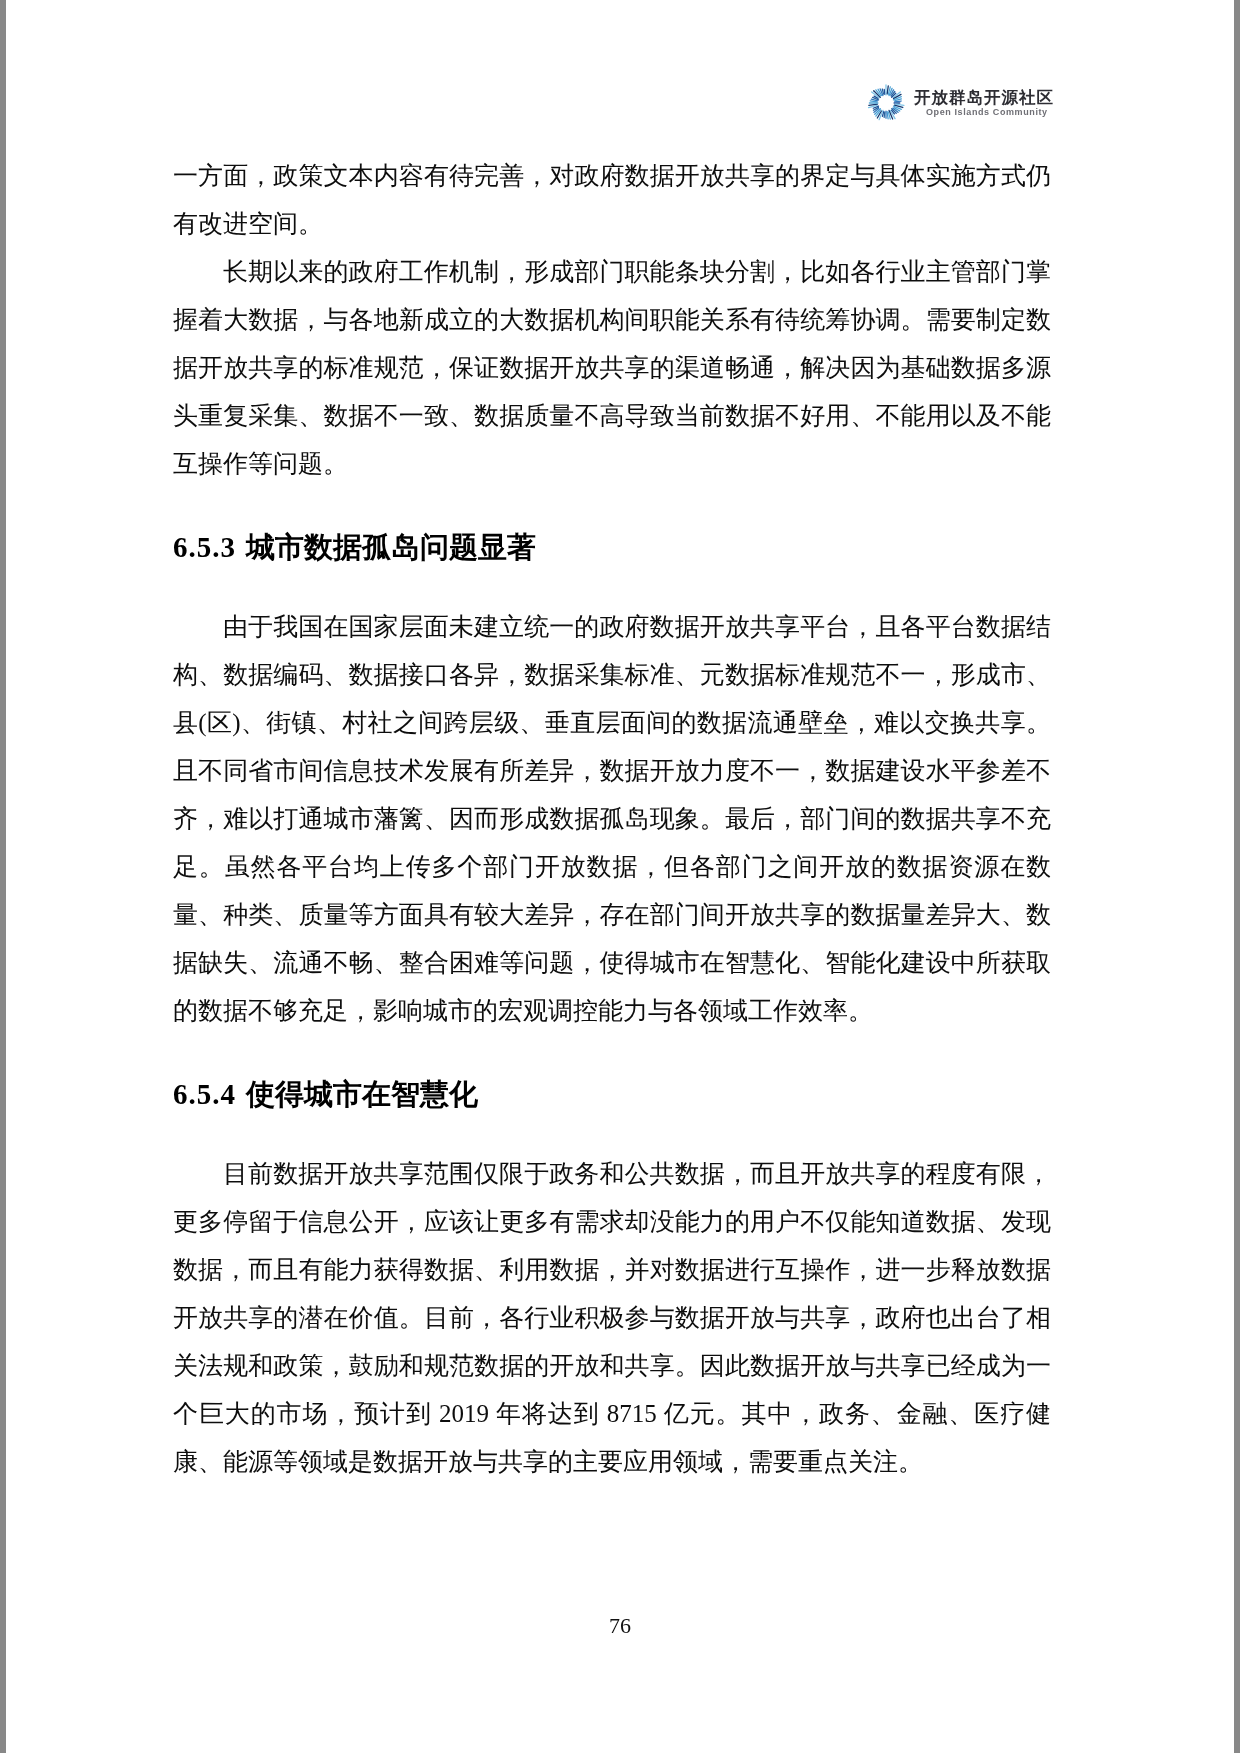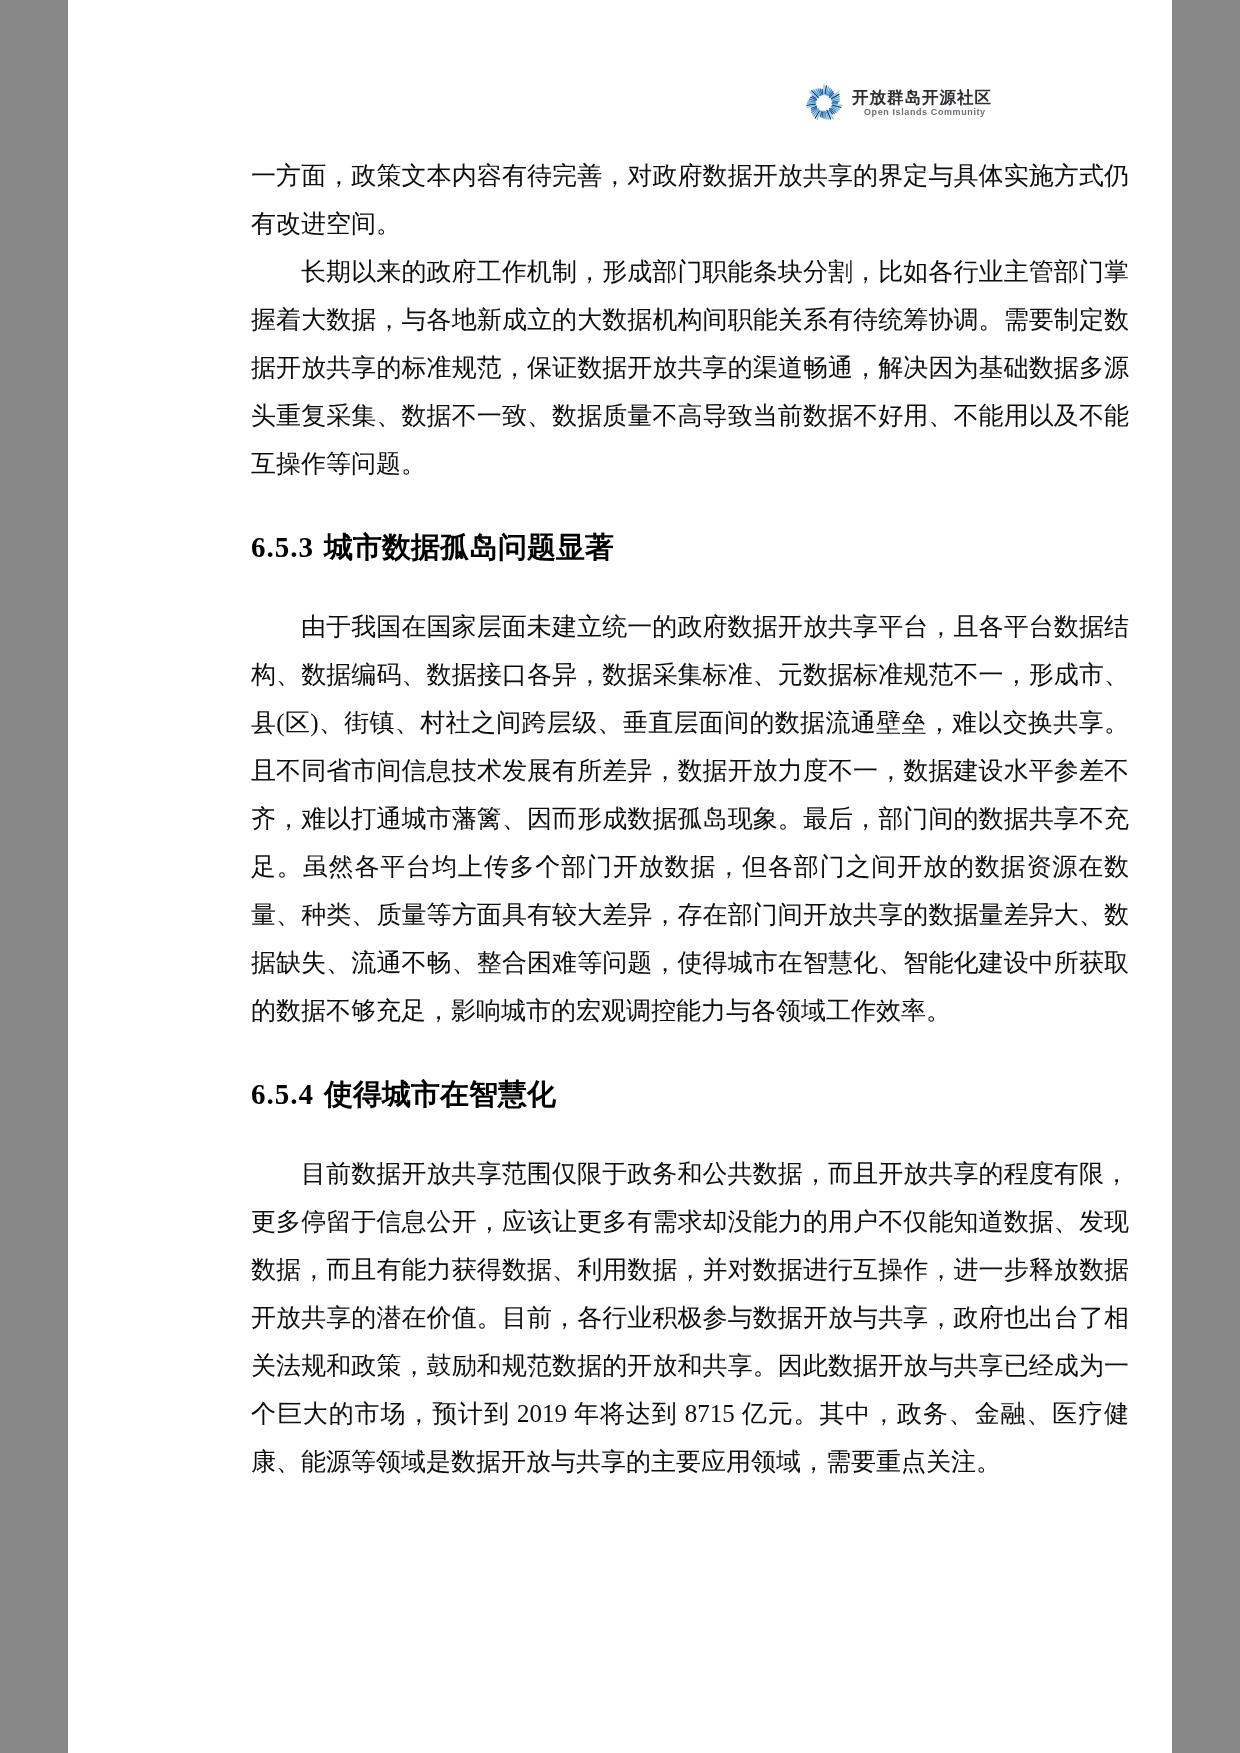--- a/index.html
+++ b/index.html
@@ -1,18 +1,18 @@
 <!DOCTYPE html>
 <html><head>
 <meta charset="utf-8">
 <style>
   html,body{margin:0;padding:0;background:#888;}
   .page{
     position:relative;
-    width:1104px;height:1753px;
+    width:1228px;height:1753px;
     margin:0 auto;
     background:#ffffff;
     overflow:hidden;
     color:#0d0d0d;
   }
   
   .header{position:absolute;top:0;left:0;right:0;height:140px;}
   .logo{
     position:absolute;top:84px;right:180px;
     display:flex;align-items:center;gap:9px;
@@ -24,21 +24,21 @@
     font-weight:700;font-size:16.5px;line-height:19px;
     color:#2d2d33;letter-spacing:1px;white-space:nowrap;
   }
   .logo-en{
     font-family:"Liberation Sans","DejaVu Sans",sans-serif;
     font-weight:700;font-size:9px;line-height:11px;
     color:#6e6e74;letter-spacing:0.6px;white-space:nowrap;margin-left:12px;
   }
   
   .doc{
-    position:absolute;top:152px;left:183px;width:878px;
+    position:absolute;top:152px;left:167px;width:878px;
     font-family:"Liberation Serif","DejaVu Serif",serif;
     font-size:25px;line-height:48px;
     text-align:justify;
   }
   .doc p{margin:0;text-indent:2em;}
   .doc p.continuation{text-indent:0;}
   .doc h3{
     font-family:"Liberation Sans","DejaVu Sans",sans-serif;
     font-weight:700;font-size:29px;line-height:40px;
     margin:39px 0 36px 0;text-align:left;text-indent:0;
@@ -133,14 +133,15 @@
     </h3>
     <p>由于我国在国家层面未建立统一的政府数据开放共享平台，且各平台数据结构、数据编码、数据接口各异，数据采集标准、元数据标准规范不一，形成市、县(区)、街镇、村社之间跨层级、垂直层面间的数据流通壁垒，难以交换共享。且不同省市间信息技术发展有所差异，数据开放力度不一，数据建设水平参差不齐，难以打通城市藩篱、因而形成数据孤岛现象。最后，部门间的数据共享不充足。虽然各平台均上传多个部门开放数据，但各部门之间开放的数据资源在数量、种类、质量等方面具有较大差异，存在部门间开放共享的数据量差异大、数据缺失、流通不畅、整合困难等问题，使得城市在智慧化、智能化建设中所获取的数据不够充足，影响城市的宏观调控能力与各领域工作效率。</p>
 
     <h3>
       <span class="h-num">6.5.4</span><span class="h-title">使得城市在智慧化</span>
     </h3>
     <p>目前数据开放共享范围仅限于政务和公共数据，而且开放共享的程度有限，更多停留于信息公开，应该让更多有需求却没能力的用户不仅能知道数据、发现数据，而且有能力获得数据、利用数据，并对数据进行互操作，进一步释放数据开放共享的潜在价值。目前，各行业积极参与数据开放与共享，政府也出台了相关法规和政策，鼓励和规范数据的开放和共享。因此数据开放与共享已经成为一个巨大的市场，预计到 2019 年将达到 8715 亿元。其中，政务、金融、医疗健康、能源等领域是数据开放与共享的主要应用领域，需要重点关注。</p>
 
   </div>
 
+  <div class="page-num">76</div>
 
 </div>
 
 </body></html>

